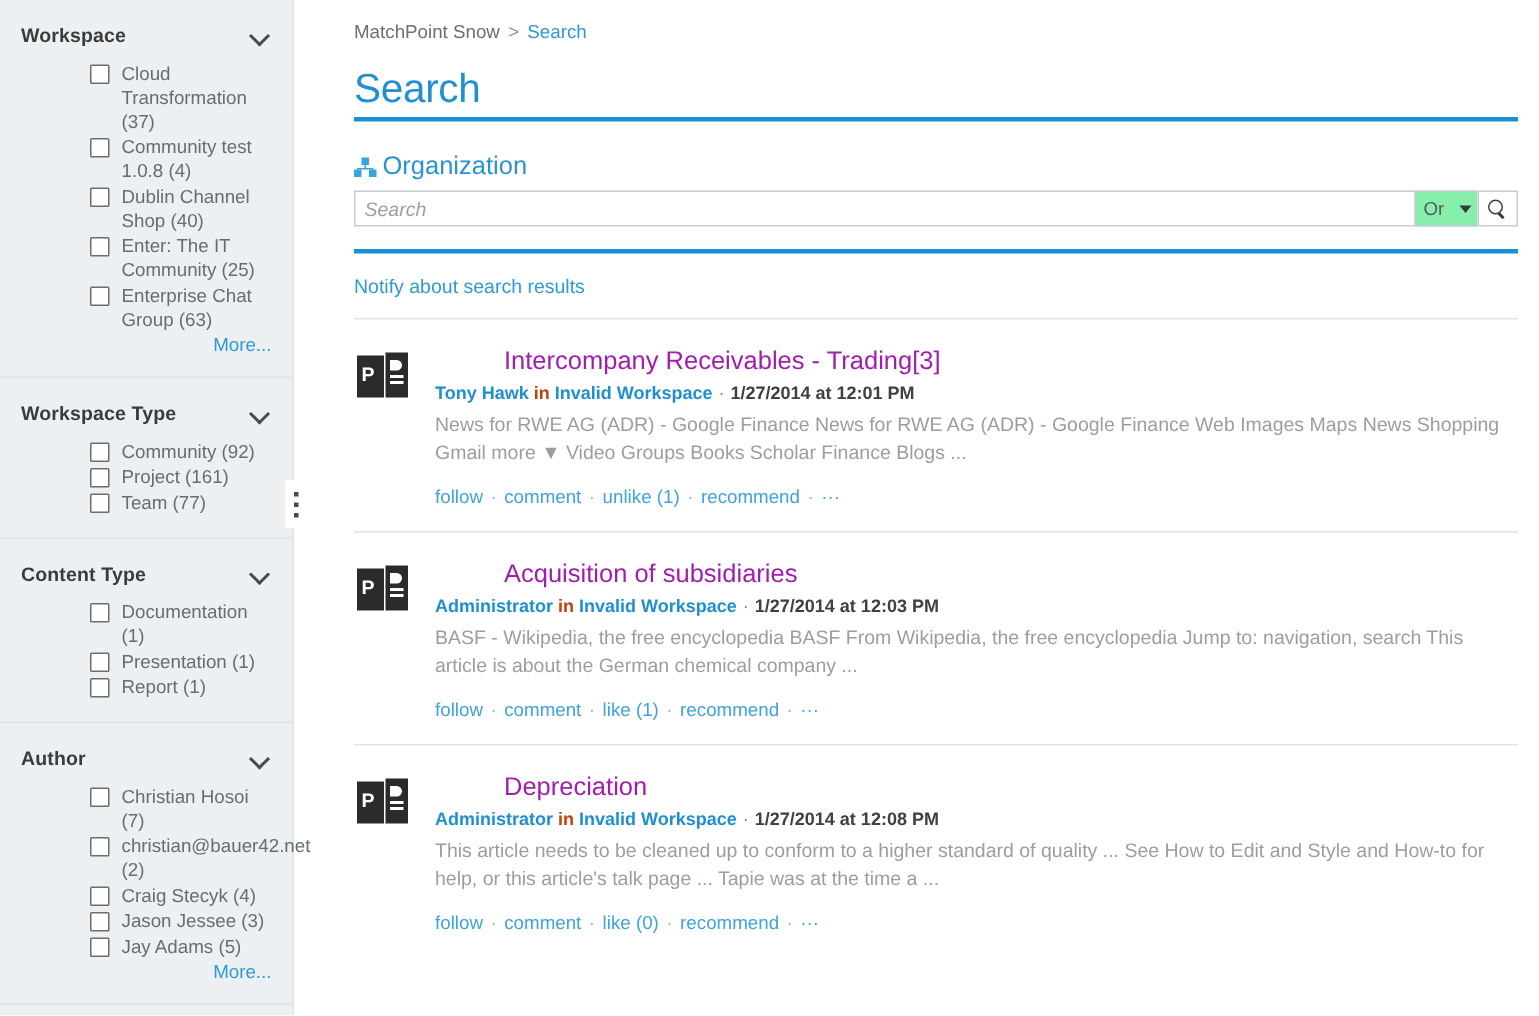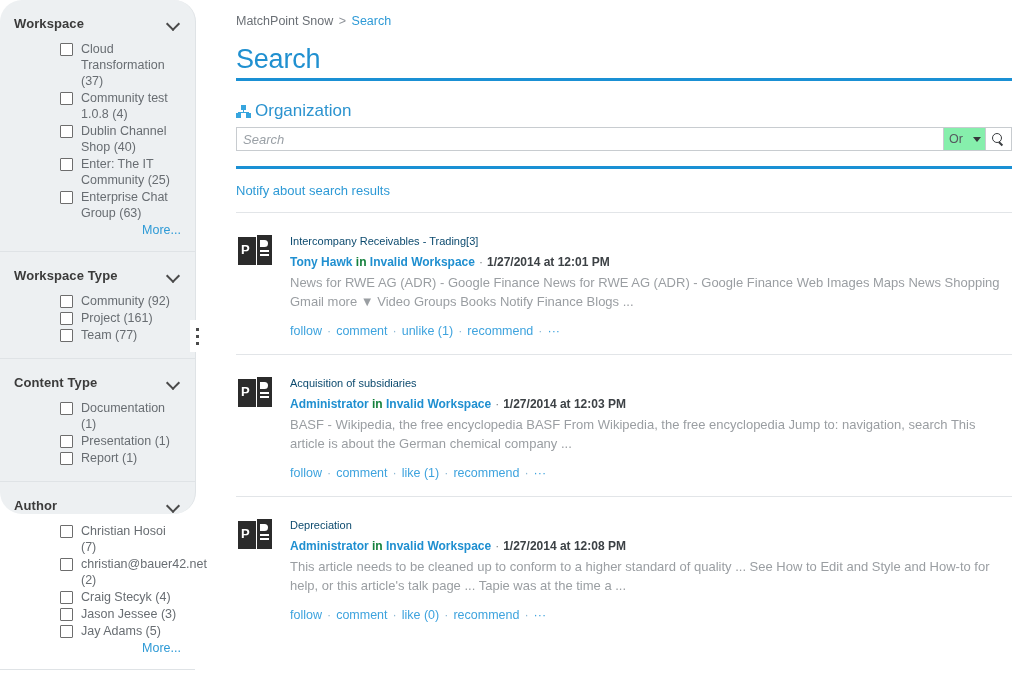--- a/index.html
+++ b/index.html
@@ -11,25 +11,24 @@
     font-family: "Liberation Sans", sans-serif;
     font-size: 13px;
     color: #444444;
   }
   .page { display: flex; width: 1026px; height: 677px; }
 
   
   .sidebar {
     width: 196px;
     min-width: 196px;
-    height: 514px;
+    height: 677px;
     background: #edf0f2;
     border-right: 1px solid #dfe3e6;
     position: relative;
-    border-radius: 22px;
   }
   .facet { padding: 0 0 0 0; border-bottom: 1px solid #dfe3e6; }
   .facet:last-of-type { border-bottom: none; }
   .facet-header {
     display: flex; align-items: center; justify-content: space-between;
     padding: 16px 14px 10px 14px;
   }
   .facet-title {
     font-weight: bold;
     font-size: 13px;
@@ -301,33 +300,34 @@
   .doc-icon .g2 {
     position: absolute; left: 22px; top: 15px;
     width: 9px; height: 2px; background: #ffffff;
   }
   .doc-icon .g3 {
     position: absolute; left: 22px; top: 19px;
     width: 9px; height: 2px; background: #ffffff;
   }
   .result-body { flex: 1; min-width: 0; }
   .result-title {
-    font-size: 11px;
-    color: #0c4a6e;
+    font-size: 17px;
+    color: #a21caf;
     line-height: 20px;
     margin-bottom: 3px;
     cursor: pointer;
+    margin-left: 46px;
   }
   .result-meta {
     font-size: 12px;
     line-height: 17px;
     margin-bottom: 2px;
   }
   .result-meta .author { color: #1f8fd0; font-weight: bold; }
-  .result-meta .inword { color: #15803d; font-weight: bold; }
+  .result-meta .inword { color: #c2410c; font-weight: bold; }
   .result-meta .workspace { color: #1f8fd0; font-weight: bold; }
   .result-meta .dot { color: #7b8085; margin: 0 4px; }
   .result-meta .date { color: #3c4145; font-weight: bold; }
   .result-snippet {
     color: #9a9ea2;
     font-size: 13px;
     line-height: 19px;
     max-height: 38px;
     overflow: hidden;
   }
@@ -525,21 +525,21 @@
             <span class="left"></span>
             <span class="right"></span>
             <span class="pletter">P</span>
             <span class="g1"></span>
             <span class="g2"></span>
             <span class="g3"></span>
           </div>
           <div class="result-body">
             <div class="result-title">Intercompany Receivables - Trading[3]</div>
             <div class="result-meta"><span class="author">Tony Hawk</span><span class="inword"> in </span><span class="workspace">Invalid Workspace</span><span class="dot">·</span><span class="date">1/27/2014 at 12:01 PM</span></div>
-            <div class="result-snippet">News for RWE AG (ADR) - Google Finance News for RWE AG (ADR) - Google Finance Web Images Maps News Shopping Gmail more ▼ Video Groups Books Notify Finance Blogs ...</div>
+            <div class="result-snippet">News for RWE AG (ADR) - Google Finance News for RWE AG (ADR) - Google Finance Web Images Maps News Shopping Gmail more ▼ Video Groups Books Scholar Finance Blogs ...</div>
             <div class="result-actions"><span class="act">follow</span><span class="sep">·</span><span class="act">comment</span><span class="sep">·</span><span class="act">unlike (1)</span><span class="sep">·</span><span class="act">recommend</span><span class="sep">·</span><span class="act">···</span></div>
           </div>
         </div>
         <div class="result">
           <div class="doc-icon">
             <span class="left"></span>
             <span class="right"></span>
             <span class="pletter">P</span>
             <span class="g1"></span>
             <span class="g2"></span>

